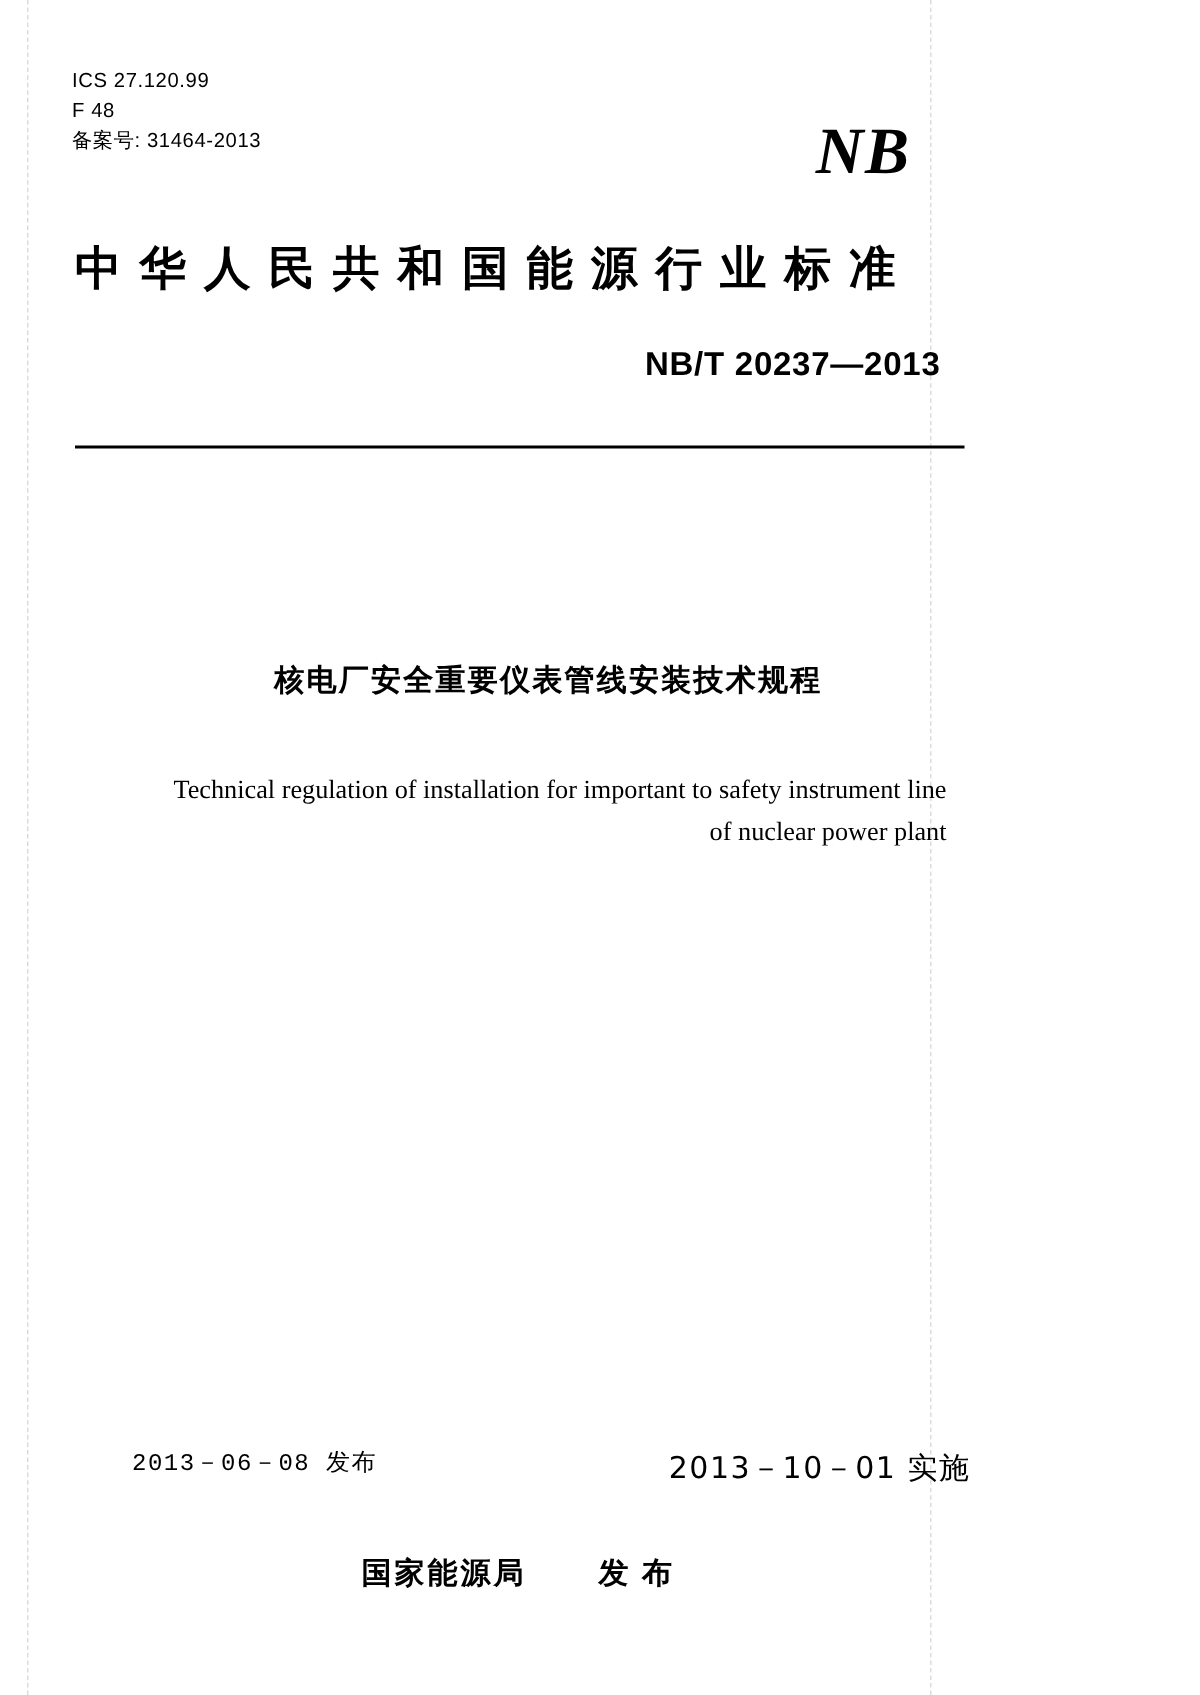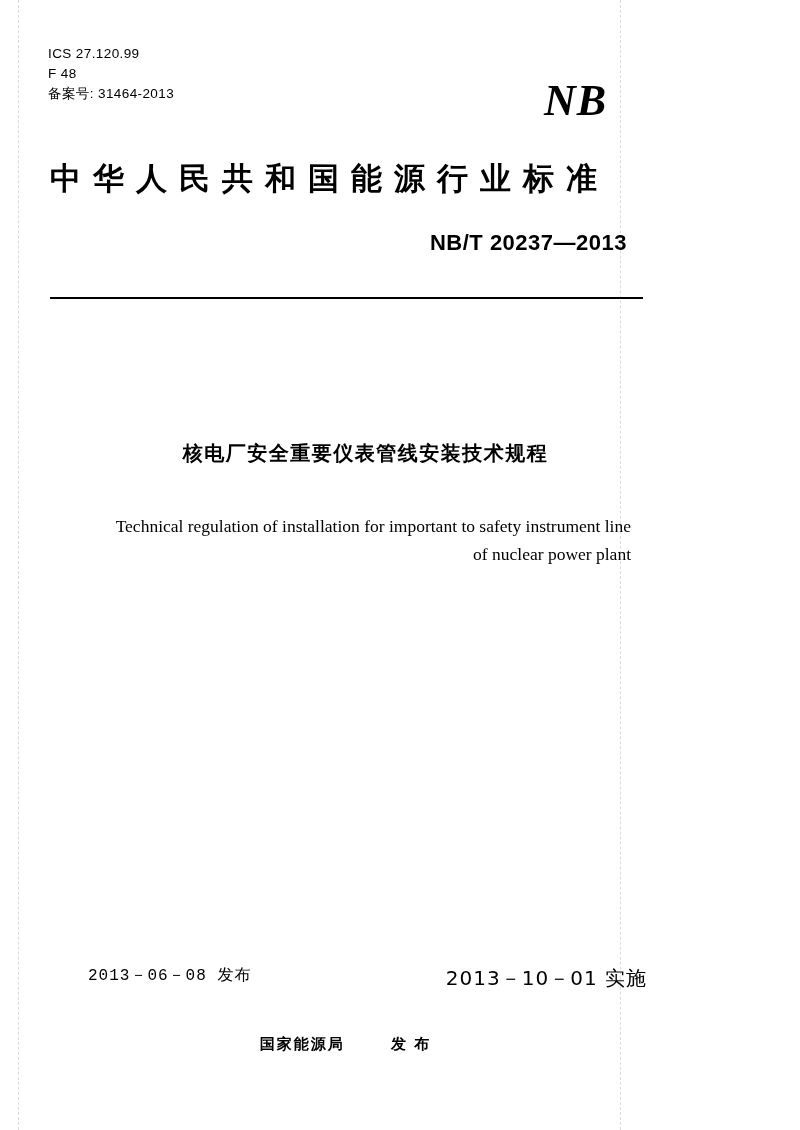--- a/index.html
+++ b/index.html
@@ -132,23 +132,23 @@
     letter-spacing: 1px;
   }
 
   
   .publisher {
     position: absolute;
     left: 0;
     right: 40px;
     top: 1035px;
     text-align: center;
-    font-family: Liberation Sans, sans-serif;
+    font-family: Liberation Serif, serif;
     font-weight: bold;
-    font-size: 15px;
+    font-size: 20px;
     letter-spacing: 2px;
   }
   .publisher .gap { display: inline-block; width: 34px; }
 </style>
 </head>
 <body>
 
 <div class="page">
 
   <div class="guide left"></div>

